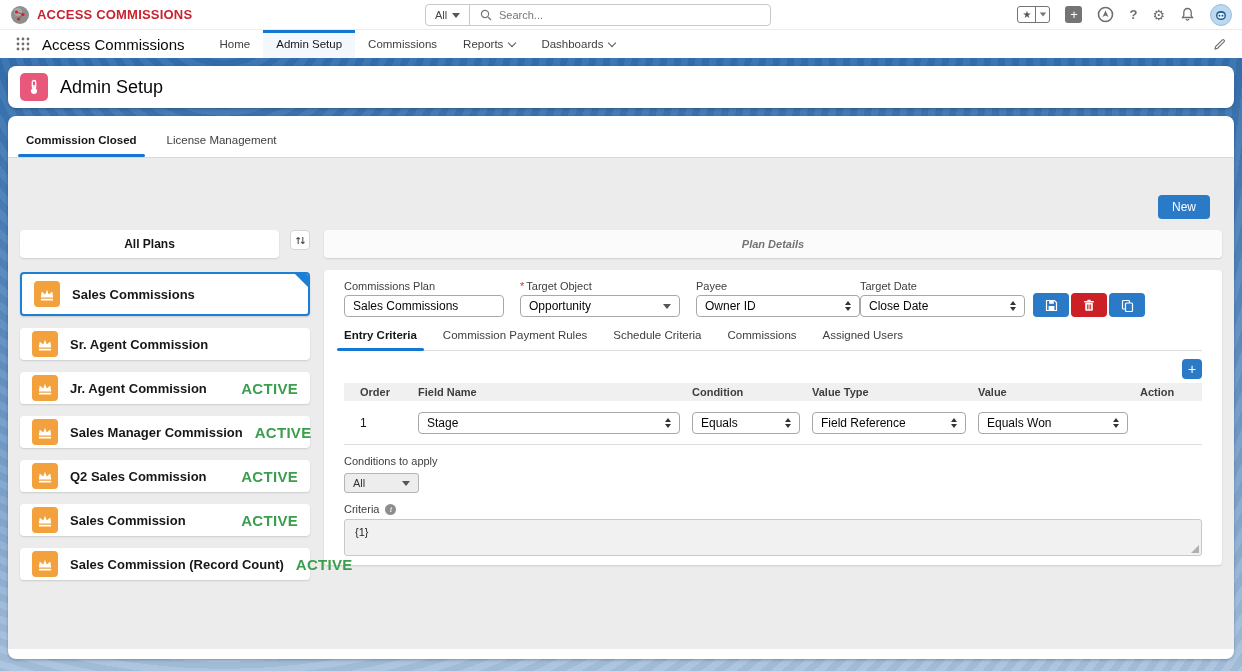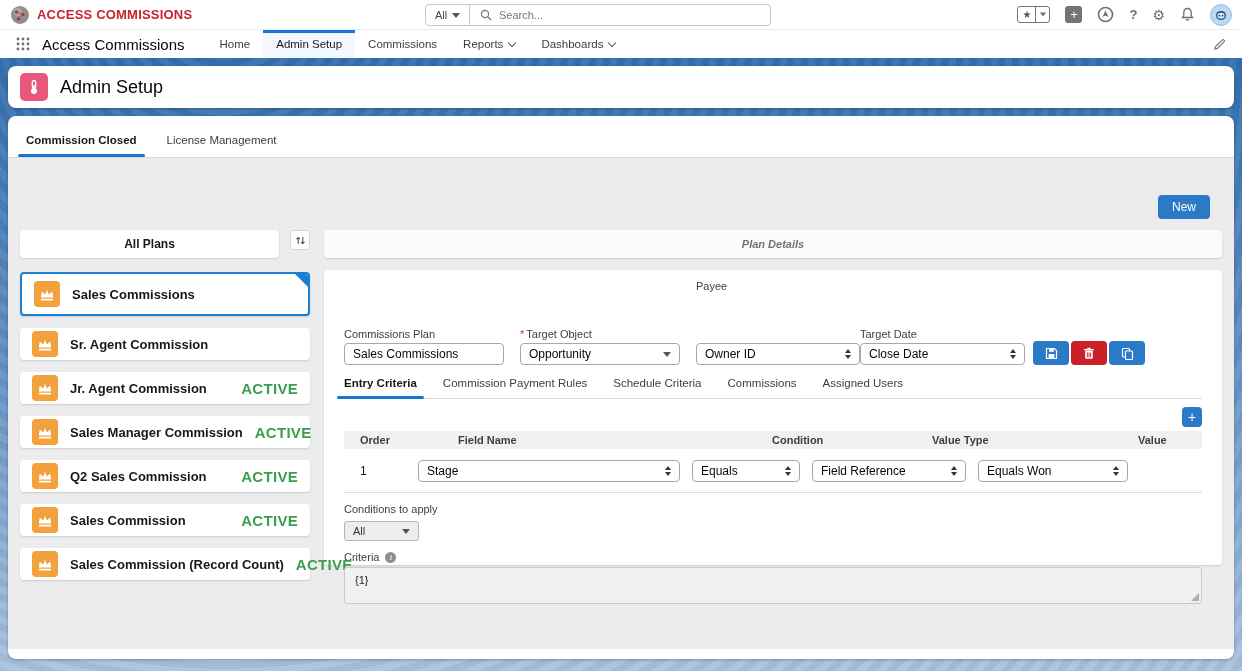--- a/index.html
+++ b/index.html
@@ -102,42 +102,42 @@
     padding:0 20px; box-shadow:0 1px 2px rgba(0,0,0,.14); }
 
   .form-row { display:flex; padding-top:10px; align-items:flex-end; }
   .field { display:flex; flex-direction:column; }
   .f-label { font-size:11px; color:#3e3e3c; margin-bottom:3px; }
   .req { color:#c23934; margin-right:2px; }
   .t-input, .sel { height:22px; border:1px solid #a8a8a8; border-radius:4px; background:#fff;
     font-size:12px; color:#080707; display:flex; align-items:center; justify-content:space-between;
     padding:0 8px; cursor:pointer; }
   .t-input { cursor:text; }
-  .w160 { width:160px; } .w164 { width:164px;margin-top:48px; } .w165 { width:165px; }
+  .w160 { width:160px; } .w164 { width:164px; } .w165 { width:165px; }
   .gap16 { margin-left:16px; } .gap11 { margin-left:0; }
   .btn-group { display:flex; gap:2px; margin-left:8px; }
   .icon-btn { width:36px; height:24px; border:none; border-radius:4px; display:flex;
     align-items:center; justify-content:center; cursor:pointer; }
   .icon-btn.blue { background:#2b7ac7; } .icon-btn.red { background:#cb2026; }
 
   .sub-tabs { display:flex; gap:26px; margin-top:12px; border-bottom:1px solid #ddd; }
   .sub-tab { font-size:11.5px; color:#3e3e3c; padding-bottom:9px; position:relative; cursor:pointer; }
   .sub-tab.active { font-weight:bold; color:#171717; }
   .sub-tab.active::after { content:''; position:absolute; left:-7px; right:-7px; bottom:-1px;
     height:3px; background:#1478d2; border-radius:2px; }
 
   .add-row { display:flex; justify-content:flex-end; margin-top:8px; }
   .add-btn { width:20px; height:20px; background:#2b7ac7; border:none; border-radius:4px;
     color:#fff; font-size:14px; line-height:1; cursor:pointer; display:flex; align-items:center;
     justify-content:center; }
 
   .grid-cols { display:grid; grid-template-columns:58px 274px 120px 166px 162px 1fr;
     padding-left:16px; }
   .t-head { margin-top:4px; background:#f0f0f0; height:18px; align-items:center;
-    font-size:11px; font-weight:bold; color:#3e3e3c;gap:40px; }
+    font-size:11px; font-weight:bold; color:#3e3e3c; }
   .t-row { align-items:center; height:44px; font-size:12px; color:#171717;
     border-bottom:1px solid #ddd; }
   .cell-sel { margin-right:12px; }
 
   .conditions { margin-top:6px; }
   .cond-sel { margin-top:4px; width:75px; height:20px; background:#ededed;
     border:1px solid #b5b5b5; border-radius:3px; font-size:11px; color:#333;
     display:flex; align-items:center; justify-content:space-between; padding:0 8px; cursor:pointer; }
 
   .criteria-sec { margin-top:10px; }

